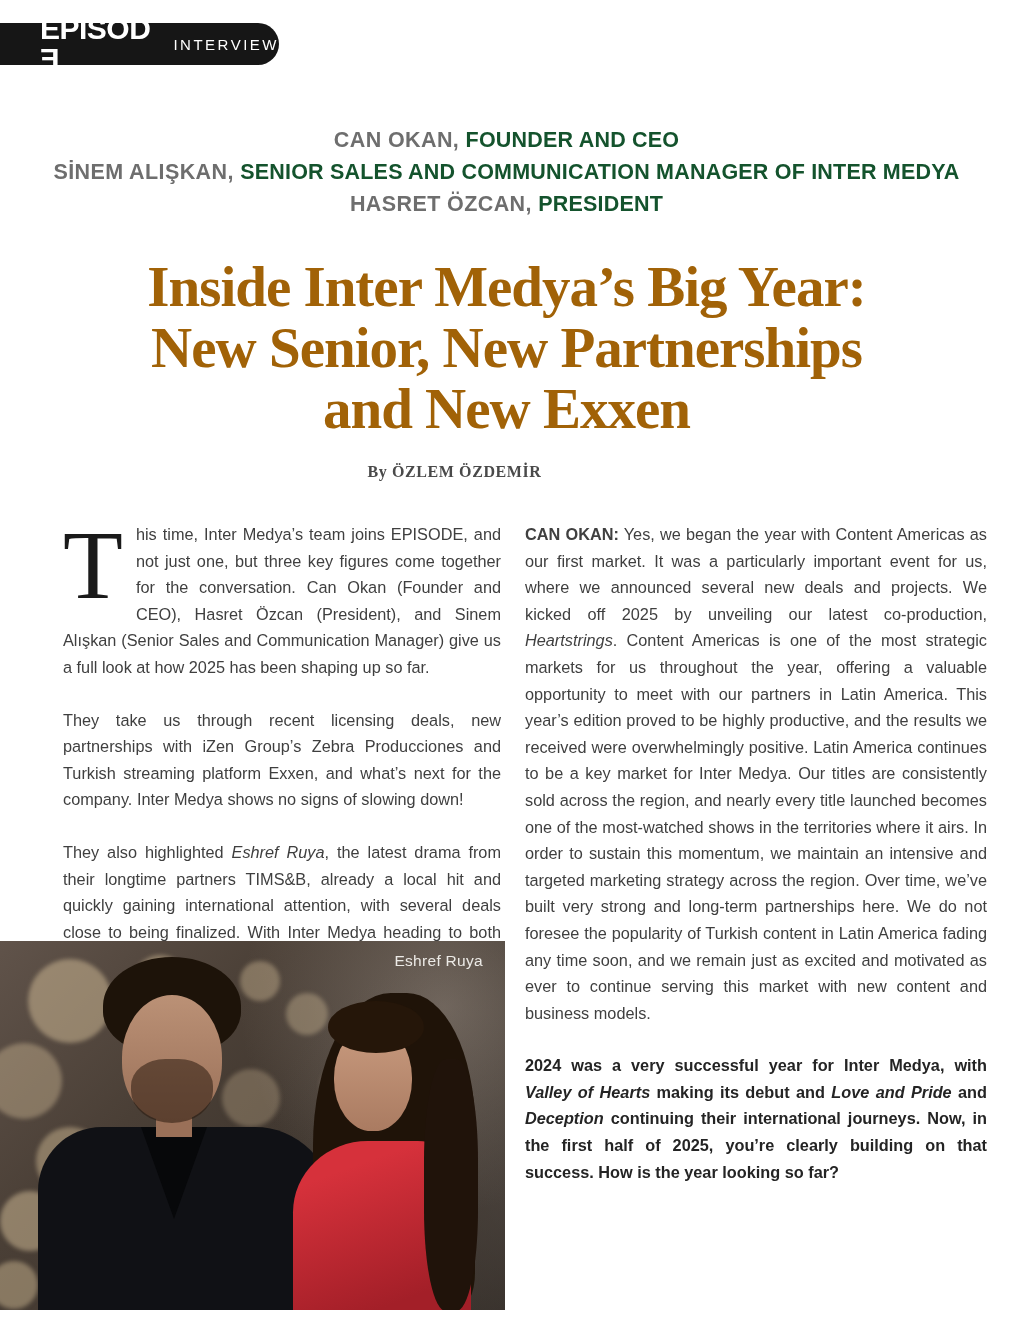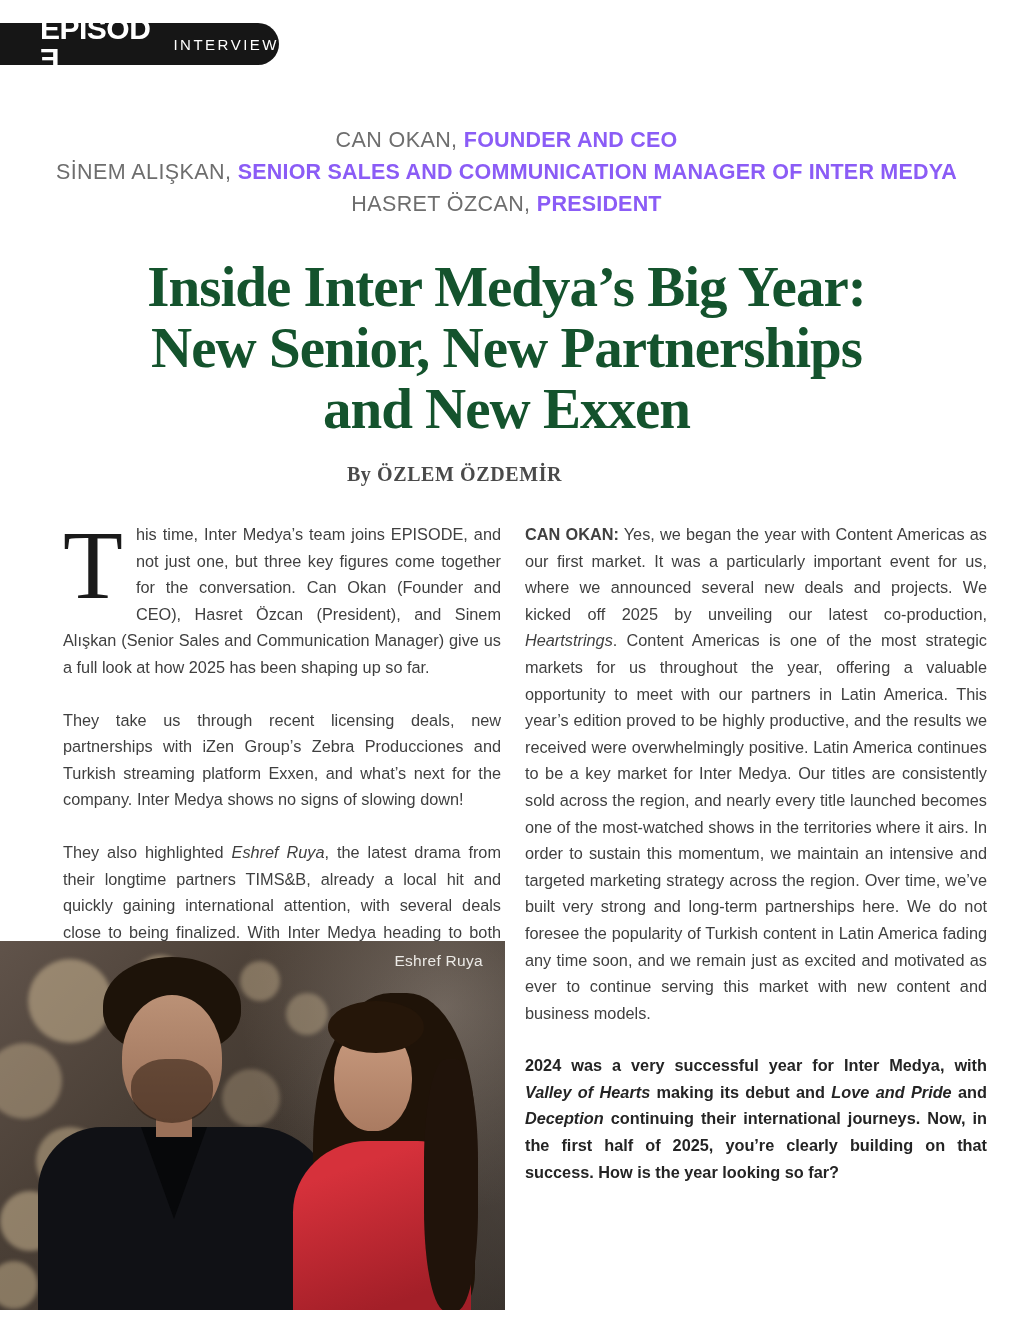--- a/index.html
+++ b/index.html
@@ -14,29 +14,29 @@
     background:#161616;border-radius:0 21px 21px 0;
     display:flex;align-items:center;padding-left:40px;box-sizing:border-box;
   }
   .logo{color:#ffffff;font-weight:800;font-size:30px;letter-spacing:-0.5px;line-height:1;}
   .logo .rev{display:inline-block;transform:scaleX(-1);}
   .section-label{color:#ffffff;font-size:15px;letter-spacing:2.5px;margin-left:14px;font-weight:400;text-align:center;}
 
   
   .credits{position:absolute;left:0;top:124px;width:1013px;text-align:center;
     font-size:21.5px;line-height:32px;}
-  .hdr-name{color:#6e6e6e;font-weight:400;letter-spacing:0.4px;}
-  .hdr-title{color:#8b5cf6;font-weight:800;letter-spacing:0.2px;}
+  .hdr-name{color:#6e6e6e;font-weight:700;letter-spacing:0.4px;}
+  .hdr-title{color:#14532d;font-weight:800;letter-spacing:0.2px;}
 
   
   .title{position:absolute;left:0;top:256px;width:1013px;text-align:center;
-    font-family:"Liberation Serif",serif;font-weight:600;color:#14532d;
+    font-family:"Liberation Serif",serif;font-weight:600;color:#a16207;
     font-size:57px;line-height:61px;letter-spacing:-1px;}
   .byline{position:absolute;left:0;top:463px;width:909px;text-align:center;
-    font-family:"Liberation Serif",serif;font-size:20px;color:#4a4a4a;letter-spacing:0.6px;font-weight:600;}
+    font-family:"Liberation Serif",serif;font-size:16px;color:#4a4a4a;letter-spacing:0.6px;font-weight:600;}
 
   
   .col{position:absolute;top:521px;font-size:16.3px;line-height:26.6px;
     color:#3f3f3f;text-align:justify;}
   .col-left{left:63px;width:438px;}
   .col-right{left:525px;width:462px;}
   .col p{margin:0 0 26px 0;}
   .question{font-weight:700;color:#242424;}
   .seg-b{font-weight:700;color:#404040;}
   .seg-i{font-style:italic;}

